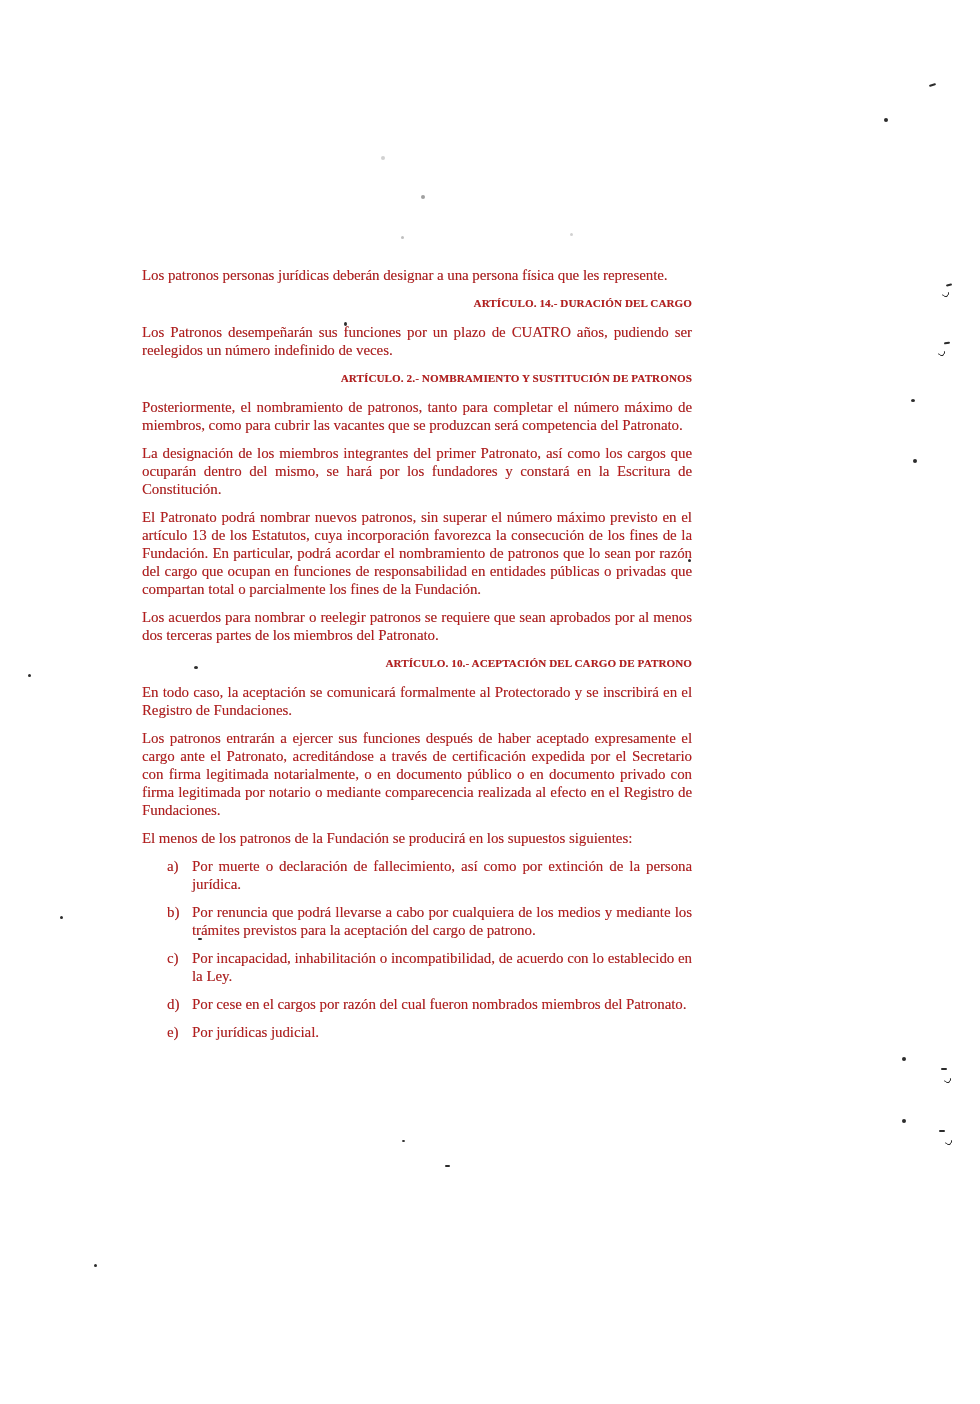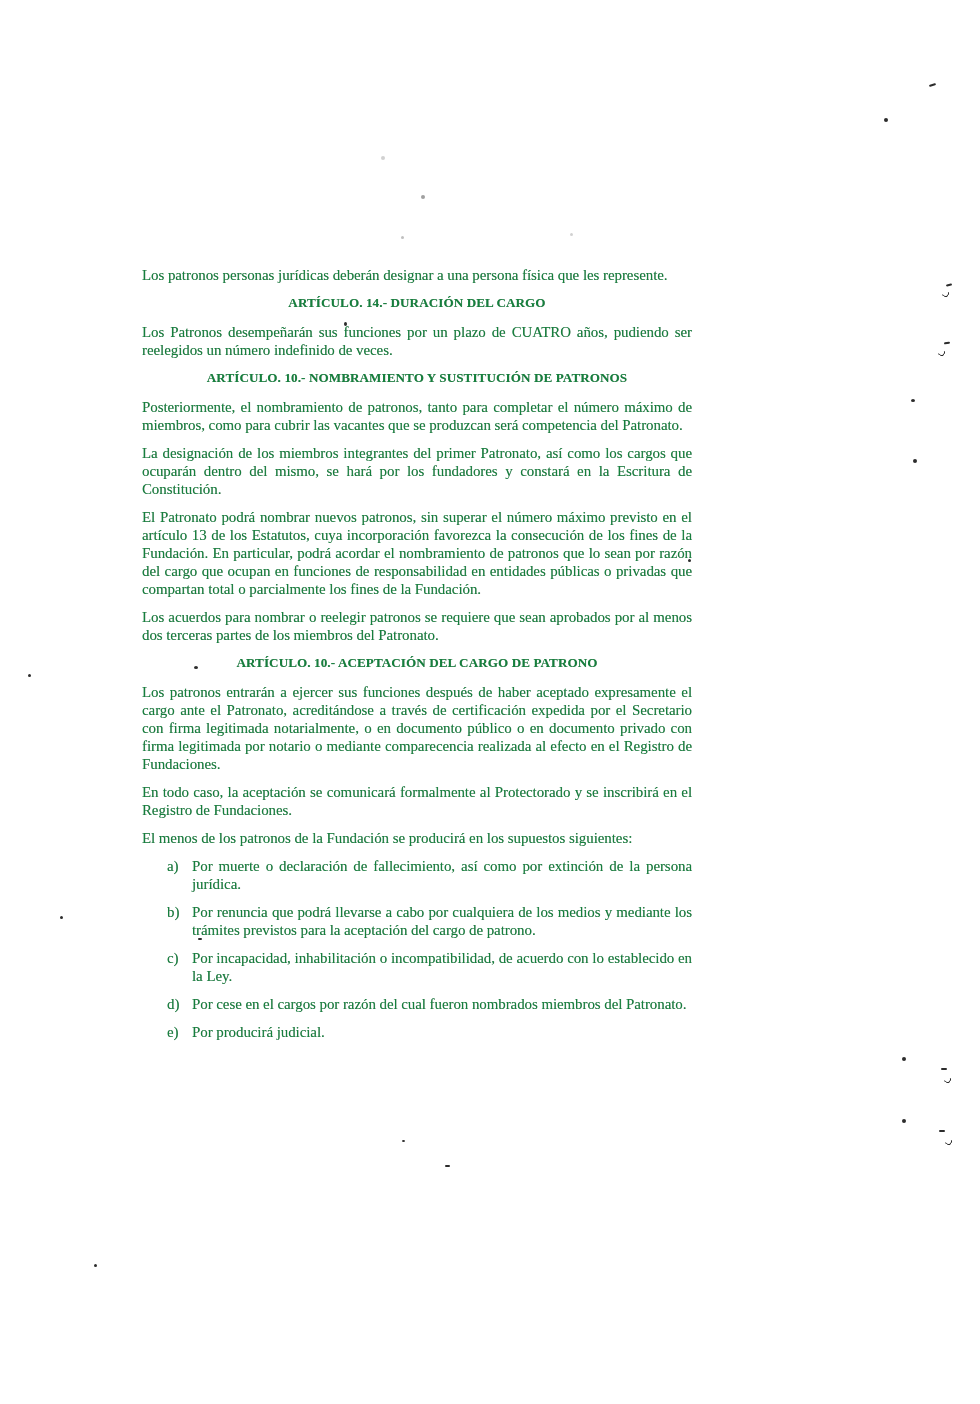--- a/index.html
+++ b/index.html
@@ -3,38 +3,38 @@
 <meta charset="utf-8">
 <style>
   html, body { margin: 0; padding: 0; background: #ffffff; }
   .page {
     position: relative;
     width: 980px;
     height: 1404px;
     background: #ffffff;
     overflow: hidden;
     font-family: "Liberation Serif", serif;
-    color: #15803d;
+    color: #b91c1c;
   }
   .content {
     position: absolute;
     left: 142px;
     top: 266px;
     width: 550px;
     font-size: 14.8px;
     line-height: 18px;
     text-align: justify;
     text-shadow: 0.25px 0.25px 0 rgba(0,0,0,0.35);
   }
   .para { margin: 0 0 10px 0; }
   .heading {
-    font-size: 13px;
+    font-size: 11px;
     font-weight: bold;
     margin: 4px 0 11px 0;
-    text-align: center;
+    text-align: right;
     letter-spacing: 0.15px;
   }
   .list-item {
     position: relative;
     padding-left: 50px;
     margin: 0 0 10px 0;
   }
   .list-label {
     position: absolute;
     left: 25px;
@@ -70,36 +70,36 @@
 <div class="page">
 
   <div class="content">
 
     <p class="para">Los patronos personas jurídicas deberán designar a una persona física que les represente.</p>
 
     <h2 class="heading">ARTÍCULO. 14.- DURACIÓN DEL CARGO</h2>
 
     <p class="para">Los Patronos desempeñarán sus funciones por un plazo de CUATRO años, pudiendo ser reelegidos un número indefinido de veces.</p>
 
-    <h2 class="heading">ARTÍCULO. 10.- NOMBRAMIENTO Y SUSTITUCIÓN DE PATRONOS</h2>
+    <h2 class="heading">ARTÍCULO. 2.- NOMBRAMIENTO Y SUSTITUCIÓN DE PATRONOS</h2>
 
     <p class="para">Posteriormente, el nombramiento de patronos, tanto para completar el número máximo de miembros, como para cubrir las vacantes que se produzcan será competencia del Patronato.</p>
 
     <p class="para">La designación de los miembros integrantes del primer Patronato, así como los cargos que ocuparán dentro del mismo, se hará por los fundadores y constará en la Escritura de Constitución.</p>
 
 
     <p class="para">El Patronato podrá nombrar nuevos patronos, sin superar el número máximo previsto en el artículo 13 de los Estatutos, cuya incorporación favorezca la consecución de los fines de la Fundación. En particular, podrá acordar el nombramiento de patronos que lo sean por razón del cargo que ocupan en funciones de responsabilidad en entidades públicas o privadas que compartan total o parcialmente los fines de la Fundación.</p>
 
     <p class="para">Los acuerdos para nombrar o reelegir patronos se requiere que sean aprobados por al menos dos terceras partes de los miembros del Patronato.</p>
 
     <h2 class="heading">ARTÍCULO. 10.- ACEPTACIÓN DEL CARGO DE PATRONO</h2>
 
+    <p class="para">En todo caso, la aceptación se comunicará formalmente al Protectorado y se inscribirá en el Registro de Fundaciones.</p>
+
     <p class="para">Los patronos entrarán a ejercer sus funciones después de haber aceptado expresamente el cargo ante el Patronato, acreditándose a través de certificación expedida por el Secretario con firma legitimada notarialmente, o en documento público o en documento privado con firma legitimada por notario o mediante comparecencia realizada al efecto en el Registro de Fundaciones.</p>
-
-    <p class="para">En todo caso, la aceptación se comunicará formalmente al Protectorado y se inscribirá en el Registro de Fundaciones.</p>
 
 
     <p class="para">El menos de los patronos de la Fundación se producirá en los supuestos siguientes:</p>
 
     <div class="list-item">
       <span class="list-label">a)</span>
       <span>Por muerte o declaración de fallecimiento, así como por extinción de la persona jurídica.</span>
     </div>
 
     <div class="list-item">
@@ -112,21 +112,21 @@
       <span>Por incapacidad, inhabilitación o incompatibilidad, de acuerdo con lo establecido en la Ley.</span>
     </div>
 
     <div class="list-item">
       <span class="list-label">d)</span>
       <span>Por cese en el cargos por razón del cual fueron nombrados miembros del Patronato.</span>
     </div>
 
     <div class="list-item">
       <span class="list-label">e)</span>
-      <span>Por producirá judicial.</span>
+      <span>Por jurídicas judicial.</span>
     </div>
 
   </div>
 
   <div class="speck" style="left:381px; top:156px; width:4px; height:4px; opacity:0.22;"></div>
   <div class="speck" style="left:421px; top:195px; width:4px; height:4px; opacity:0.45;"></div>
   <div class="speck" style="left:401px; top:236px; width:3px; height:3px; opacity:0.30;"></div>
   <div class="speck" style="left:570px; top:233px; width:3px; height:3px; opacity:0.22;"></div>
 
   <div class="dash" style="left:929px; top:84px; width:7px; transform:rotate(-18deg);"></div>

